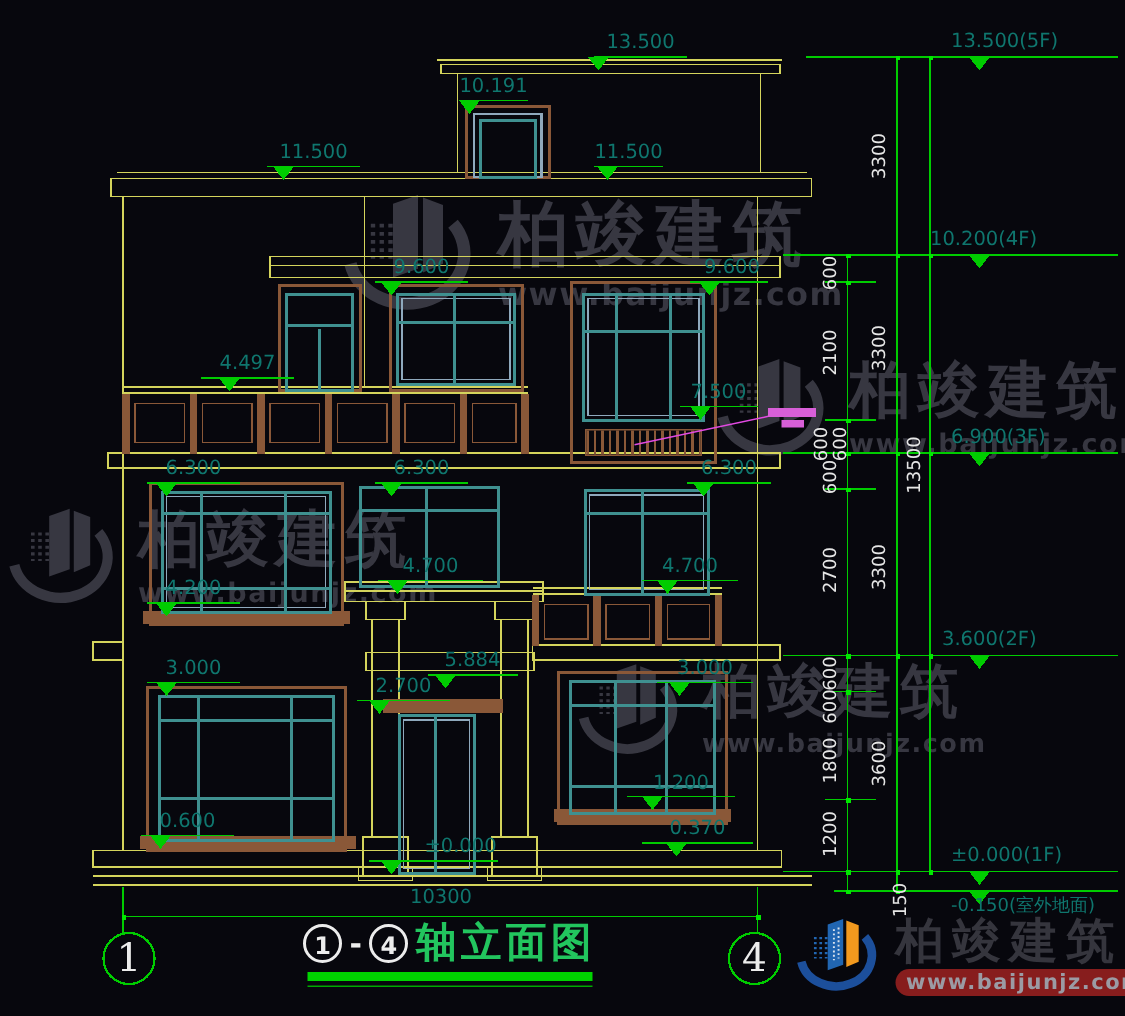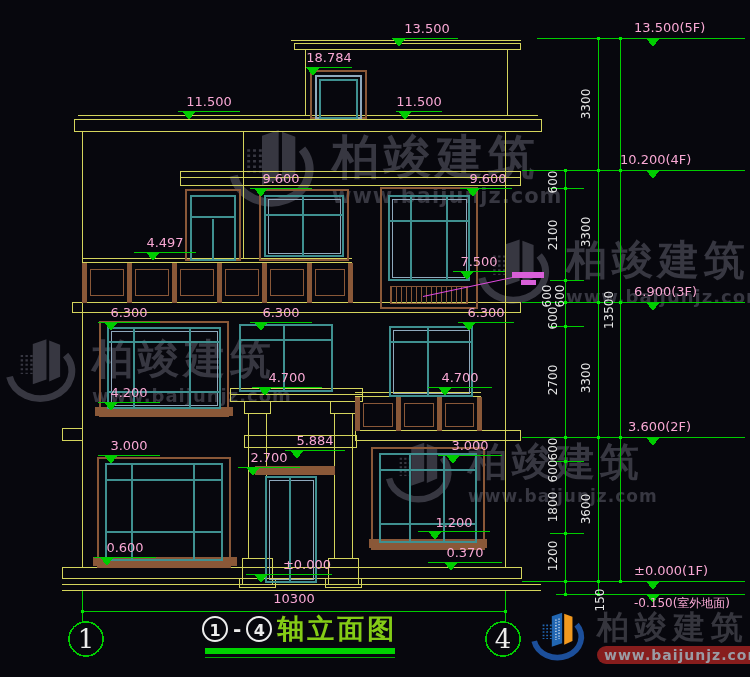--- a/index.html
+++ b/index.html
@@ -1,37 +1,37 @@
 <!DOCTYPE html>
 <html><head>
 <meta charset="utf-8">
 <style>
   html,body{margin:0;padding:0}
   body{width:750px;height:677px;position:relative;background:#07070d;overflow:hidden;
        font-family:"DejaVu Sans",sans-serif}
   svg.plan{position:absolute;left:0;top:0}
   .lab{position:absolute;text-align:center;font:13px/1.15 "DejaVu Sans",sans-serif;
-       color:#f9a8d4;white-space:nowrap}
+       color:#0f766e;white-space:nowrap}
   .lab.left{text-align:left}
   .lab.sm{font-size:12px}
   .rot{position:absolute;transform:translate(-50%,-50%) rotate(-90deg);
        font:12px/1 "DejaVu Sans",sans-serif;color:#e6e6e6;white-space:nowrap}
   
   .wm{position:absolute;display:flex;align-items:center;gap:10px;color:#3a3a44;opacity:.95}
   .wm .tx{display:flex;flex-direction:column}
   .wm .brand{font-weight:bold;letter-spacing:5px;line-height:1.05}
   .wm .site{font-weight:bold;letter-spacing:1px;margin-top:3px}
   
   .axisnum{position:absolute;text-align:center;color:#ececec;
            font:26px/34px "DejaVu Serif",serif}
   .titleblk{position:absolute;left:202px;top:615px;display:flex;align-items:center;gap:5px}
   .circ{width:26px;height:26px;border:2px solid #ececec;border-radius:50%;color:#ececec;
         font:bold 16px/25px "DejaVu Sans",sans-serif;text-align:center;box-sizing:border-box}
   .tdash{color:#ececec;font:bold 20px/1 "DejaVu Sans",sans-serif}
-  .ttext{color:#84cc16;font:bold 27px/1 "DejaVu Sans",sans-serif;letter-spacing:3px}
+  .ttext{color:#22c55e;font:bold 27px/1 "DejaVu Sans",sans-serif;letter-spacing:3px}
   .uline1{position:absolute;left:205px;top:648px;width:190px;height:6px;background:#00d400}
   .uline2{position:absolute;left:205px;top:657px;width:190px;height:1px;background:#00a800}
   
   .grille{position:absolute;left:390px;top:286px;width:78px;height:18px;
           border:1px solid #8a5838;box-sizing:border-box;
           background:repeating-linear-gradient(90deg,#8a5838 0 1.5px,transparent 1.5px 5px)}
   .mgline{position:absolute;left:423px;top:296px;width:92px;height:1px;background:#e24ae2;
           transform:rotate(-12deg);transform-origin:left center}
   .mgtxt1{position:absolute;left:512px;top:272px;width:32px;height:6px;background:#d85fd8}
   .mgtxt2{position:absolute;left:521px;top:280px;width:15px;height:5px;background:#d85fd8}
@@ -226,21 +226,21 @@
     <path d="M564 169h3v3h-3z M564 187h3v3h-3z M564 279h3v3h-3z M564 301h3v3h-3z M564 325h3v3h-3z M564 436h3v3h-3z M564 460h3v3h-3z M564 532h3v3h-3z M564 580h3v3h-3z M564 593h3v3h-3z M597 37h3v3h-3z M597 169h3v3h-3z M597 301h3v3h-3z M597 436h3v3h-3z M597 580h3v3h-3z M597 593h3v3h-3z M619 37h3v3h-3z M619 169h3v3h-3z M619 301h3v3h-3z M619 436h3v3h-3z M619 580h3v3h-3z M81 610h3v3h-3z M504 610h3v3h-3z"></path>
   </g>
 </svg>
 
 <div class="grille"></div>
 <div class="mgline"></div>
 <div class="mgtxt1"></div>
 <div class="mgtxt2"></div>
 
 <span class="lab" style="left:396px;top:22px;width:62px">13.500</span>
-<span class="lab" style="left:302px;top:51px;width:54px">18.784</span>
+<span class="lab" style="left:302px;top:51px;width:54px">10.191</span>
 <span class="lab" style="left:178px;top:95px;width:62px">11.500</span>
 <span class="lab" style="left:394px;top:95px;width:50px">11.500</span>
 <span class="lab" style="left:250px;top:172px;width:62px">9.600</span>
 <span class="lab" style="left:460px;top:172px;width:56px">9.600</span>
 <span class="lab" style="left:134px;top:236px;width:62px">4.497</span>
 <span class="lab" style="left:453px;top:255px;width:52px">7.500</span>
 <span class="lab" style="left:98px;top:306px;width:62px">6.300</span>
 <span class="lab" style="left:250px;top:306px;width:62px">6.300</span>
 <span class="lab" style="left:458px;top:306px;width:56px">6.300</span>
 <span class="lab" style="left:98px;top:386px;width:62px">4.200</span>

